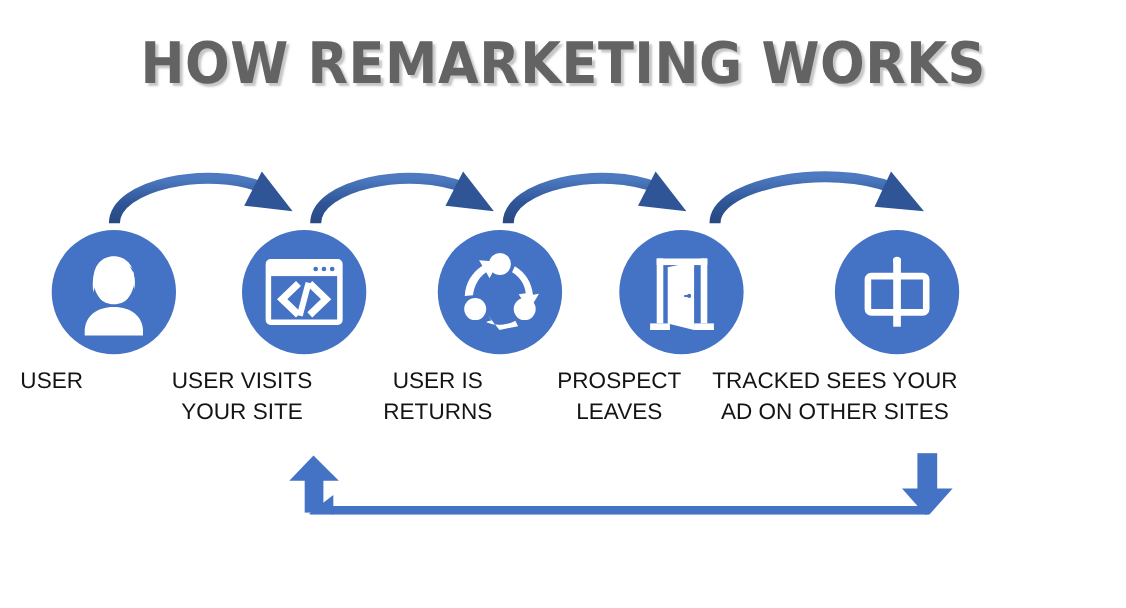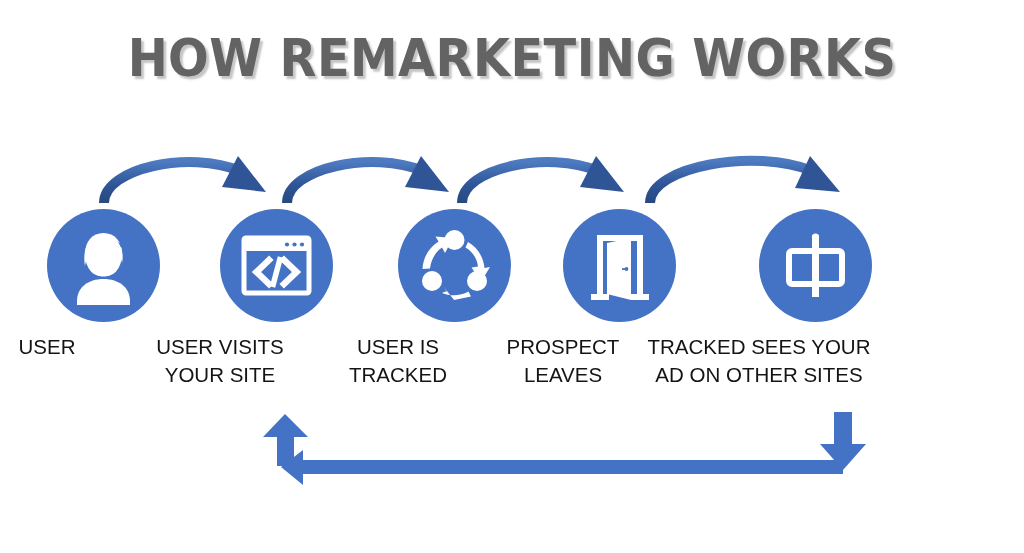--- a/index.html
+++ b/index.html
@@ -6,21 +6,21 @@
     margin: 0;
     padding: 0;
     background: #ffffff;
   }
   body {
     font-family: "Liberation Sans", sans-serif;
   }
   #infographic {
     position: relative;
     width: 1024px;
-    height: 553px;
+    height: 468px;
     background: #ffffff;
     overflow: hidden;
   }
   
   .title {
     position: absolute;
     left: 0;
     top: 28px;
     width: 1024px;
     text-align: center;
@@ -185,21 +185,21 @@
           <path d="M70,33 C79.5,38.5 85.5,48 86.5,59 L92,58 L83,73 L73.5,58.5 L80,57.5
                    C79,49.5 74.5,42.5 67.5,38.5 Z"></path>
           <path d="M44,84 C52.5,87.5 62.5,87 70.5,82.5 L73,87.5 L56,91 L45.5,77.5 L49,82.5
                    C47.5,82.3 45.7,83 44,84 Z"></path>
           <path d="M24.5,60 C25,48.5 31,38.5 40.5,32.5 L37.5,27.5 L55,29 L47,44 L44,38.5
                    C37.5,43 33,50.5 32,59.5 Z"></path>
         </g>
       </svg>
     </div>
     <div class="stage-label">USER IS
-TRACKED</div>
+RETURNS</div>
   </div>
 
   <div class="stage" style="left:563px;">
     <div class="circle">
       <svg viewBox="0 0 113 113">
         <g fill="#FFFFFF">
           <rect x="34" y="26" width="46" height="6"></rect>
           <rect x="34" y="26" width="6" height="59"></rect>
           <rect x="74" y="26" width="6" height="59"></rect>
           <rect x="28" y="85" width="18" height="6"></rect>

